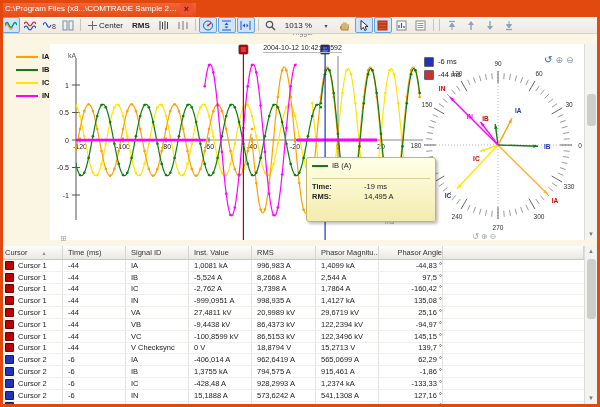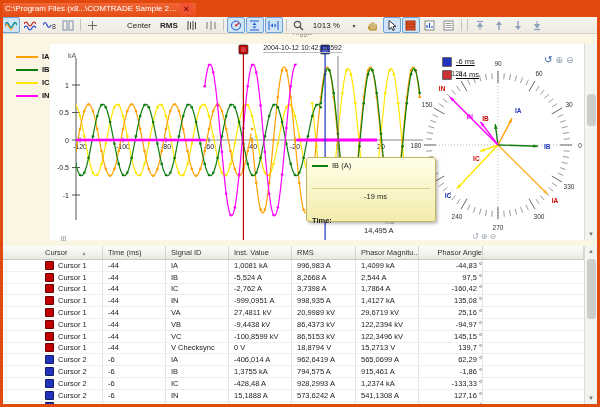--- a/index.html
+++ b/index.html
@@ -7,58 +7,58 @@
   .border-overlay{position:absolute;inset:0;border:3px solid #E2490F;z-index:60;pointer-events:none;}
   
   .titlebar{position:absolute;left:0;top:0;width:600px;height:17px;background:#E2490F;z-index:55;}
   .tab{position:absolute;left:2px;top:1px;width:188px;height:16px;background:linear-gradient(#f4693a,#e34c12);color:#fff;font-size:8px;line-height:16px;padding:0 3px;white-space:nowrap;display:flex;align-items:center;}
   .tab-title{overflow:hidden;text-overflow:ellipsis;flex:1;}
   .tab-close{width:13px;height:12px;margin-left:2px;background:#ef5330;color:#7a1508;font-weight:bold;font-size:9px;line-height:12px;text-align:center;border-radius:2px;}
   
   .toolbar{position:absolute;left:0;top:17px;width:600px;height:16px;background:linear-gradient(#f7f5f0,#edeae2);border-bottom:1px solid #d5d1c6;display:flex;align-items:center;padding:0 2px;gap:1px;z-index:54;font-size:8px;color:#222;}
   .tbtn{height:14px;min-width:14px;display:flex;align-items:center;justify-content:center;border:1px solid transparent;border-radius:2px;padding:0 1px;flex:0 0 auto;}
   .tbtn.sel{background:#cfe4f7;border-color:#6ea3d8;}
-  .tbtn.txt{padding:0 3px;white-space:nowrap;gap:28px;}
+  .tbtn.txt{padding:0 3px;white-space:nowrap;}
   .tsep{width:1px;height:12px;background:#c9c5ba;margin:0 2px;flex:0 0 auto;}
   .caret{font-size:6px;color:#444;}
   
   .panel{position:absolute;left:50px;top:44px;width:534px;height:196px;background:#fff;z-index:5;}
   .legend{position:absolute;left:16px;top:50px;z-index:8;}
   .legend-item{display:flex;align-items:center;height:13px;}
   .legend-line{width:22px;height:2px;margin-right:4px;}
   .legend-label{font-size:7.5px;font-weight:bold;color:#111;}
   .trigger-label{position:absolute;left:230px;top:29px;width:145px;text-align:center;z-index:8;}
   .trigger-name{font-size:7px;color:#777;line-height:7px;}
   .trigger-dt{font-size:7px;color:#222;line-height:8px;border-bottom:1px solid #bbb;display:inline-block;}
   
   .tooltip{position:absolute;left:256px;top:113px;width:118px;height:57px;background:linear-gradient(#ffffe8,#f3ecae);border:1px solid #c3b464;border-radius:3px;box-shadow:2px 2px 3px rgba(0,0,0,0.25);z-index:20;padding:3px 5px;font-size:7.5px;color:#222;}
-  .tt-head{display:flex;align-items:center;border-bottom:1px solid #d8cf90;padding-bottom:18px;margin-bottom:3px;}
+  .tt-head{display:flex;align-items:center;border-bottom:1px solid #d8cf90;padding-bottom:8px;margin-bottom:3px;}
   .tt-swatch{width:16px;height:2px;background:#0E7E0E;margin-right:4px;}
   .tt-row{display:flex;line-height:10px;}
-  .tt-row b{width:52px;flex:0 0 auto;margin-top:24px;}
+  .tt-row b{width:52px;flex:0 0 auto;}
   
-  .phasor-legend{position:absolute;left:392px;top:11px;z-index:9;text-decoration:underline;}
+  .phasor-legend{position:absolute;left:374px;top:11px;z-index:9;}
   .pl-item{display:flex;align-items:center;height:13px;}
   .pl-swatch{width:8px;height:8px;border:1px solid #666;margin-right:4px;border-radius:1px;}
   .pl-label{font-size:7.5px;color:#222;}
   .phasor-tools{position:absolute;left:494px;top:10px;z-index:9;font-size:10px;color:#2a5db0;display:flex;gap:3px;align-items:center;}
   .phasor-tools .dim{color:#8a99a8;font-size:9px;}
   .mini-tools{position:absolute;left:422px;top:188px;z-index:9;font-size:8px;color:#9aa4ad;letter-spacing:2px;}
   .mini-axis-ic{position:absolute;left:10px;top:190px;z-index:9;font-size:8px;color:#9aa4ad;}
   
   .vscroll{position:absolute;width:13px;background:#f3f3f1;border-left:1px solid #dcdcd6;z-index:30;}
   .vs-arrow{position:absolute;left:0;width:12px;height:11px;text-align:center;font-size:6px;color:#7a7a7a;line-height:11px;}
   .vs-thumb{position:absolute;left:2px;width:9px;background:#cdcdc9;border-radius:3px;}
   
   .table-area{position:absolute;left:0;top:246px;width:584px;height:158px;background:#fff;z-index:10;overflow:hidden;}
   .trow{display:flex;height:10.8px;border-bottom:1px solid #efefec;align-items:center;}
   .thead-row{height:13px;background:linear-gradient(#fdfdfc,#e9e8e2);border-bottom:1px solid #c9c8c0;}
   .tcell{height:100%;border-right:1px solid #e3e3df;padding:0 0 0 5px;font-size:7.5px;color:#222;display:flex;align-items:center;white-space:nowrap;overflow:hidden;flex:0 0 auto;}
   .thead-row .tcell{color:#333;border-right:1px solid #d6d5cd;}
-  .c0{width:57px;margin-left:40px;}.c1{width:57px;}.c2{width:57px;}.c3{width:57px;}.c4{width:58px;}.c5{width:57px;}.c6{width:58px;justify-content:flex-end;}.cf{flex:1;border-right:none;}
+  .c0{width:57px;}.c1{width:57px;}.c2{width:57px;}.c3{width:57px;}.c4{width:58px;}.c5{width:57px;}.c6{width:58px;justify-content:flex-end;}.cf{flex:1;border-right:none;}
   .cur-ic{width:7px;height:7px;border-radius:1px;margin-right:4px;flex:0 0 auto;border:1px solid rgba(0,0,0,.45);}
   .sort-ic{font-size:5px;color:#888;margin-left:14px;}
   svg text{font-family:"Liberation Sans","DejaVu Sans",sans-serif;}
 </style>
 </head>
 <body>
 
 <div class="win">
 
   <div class="titlebar">

